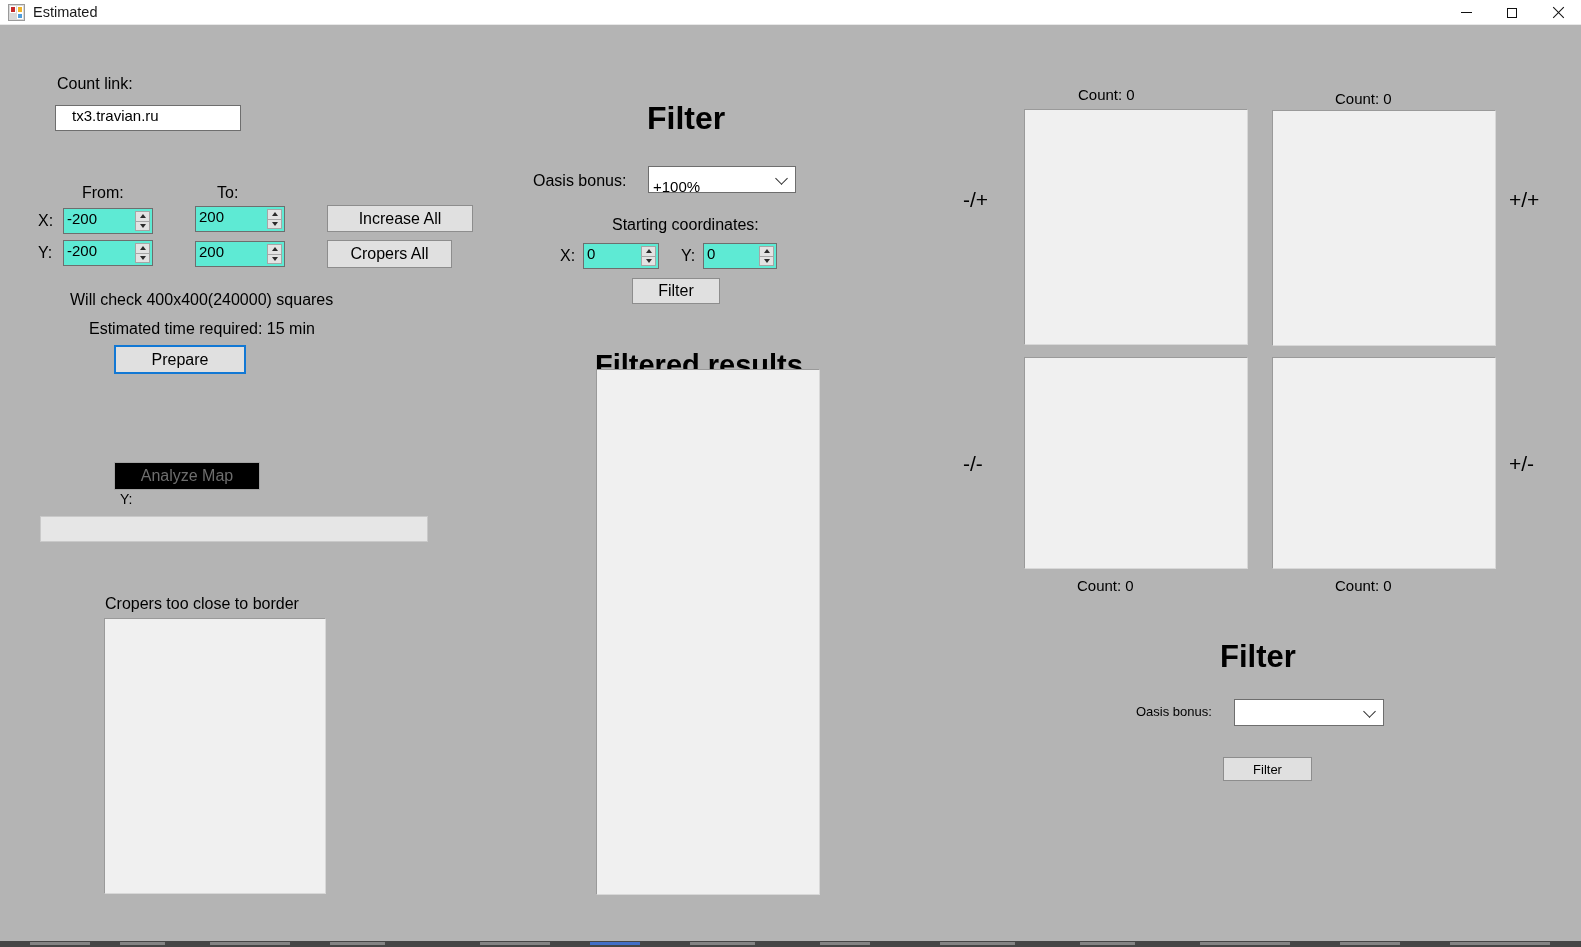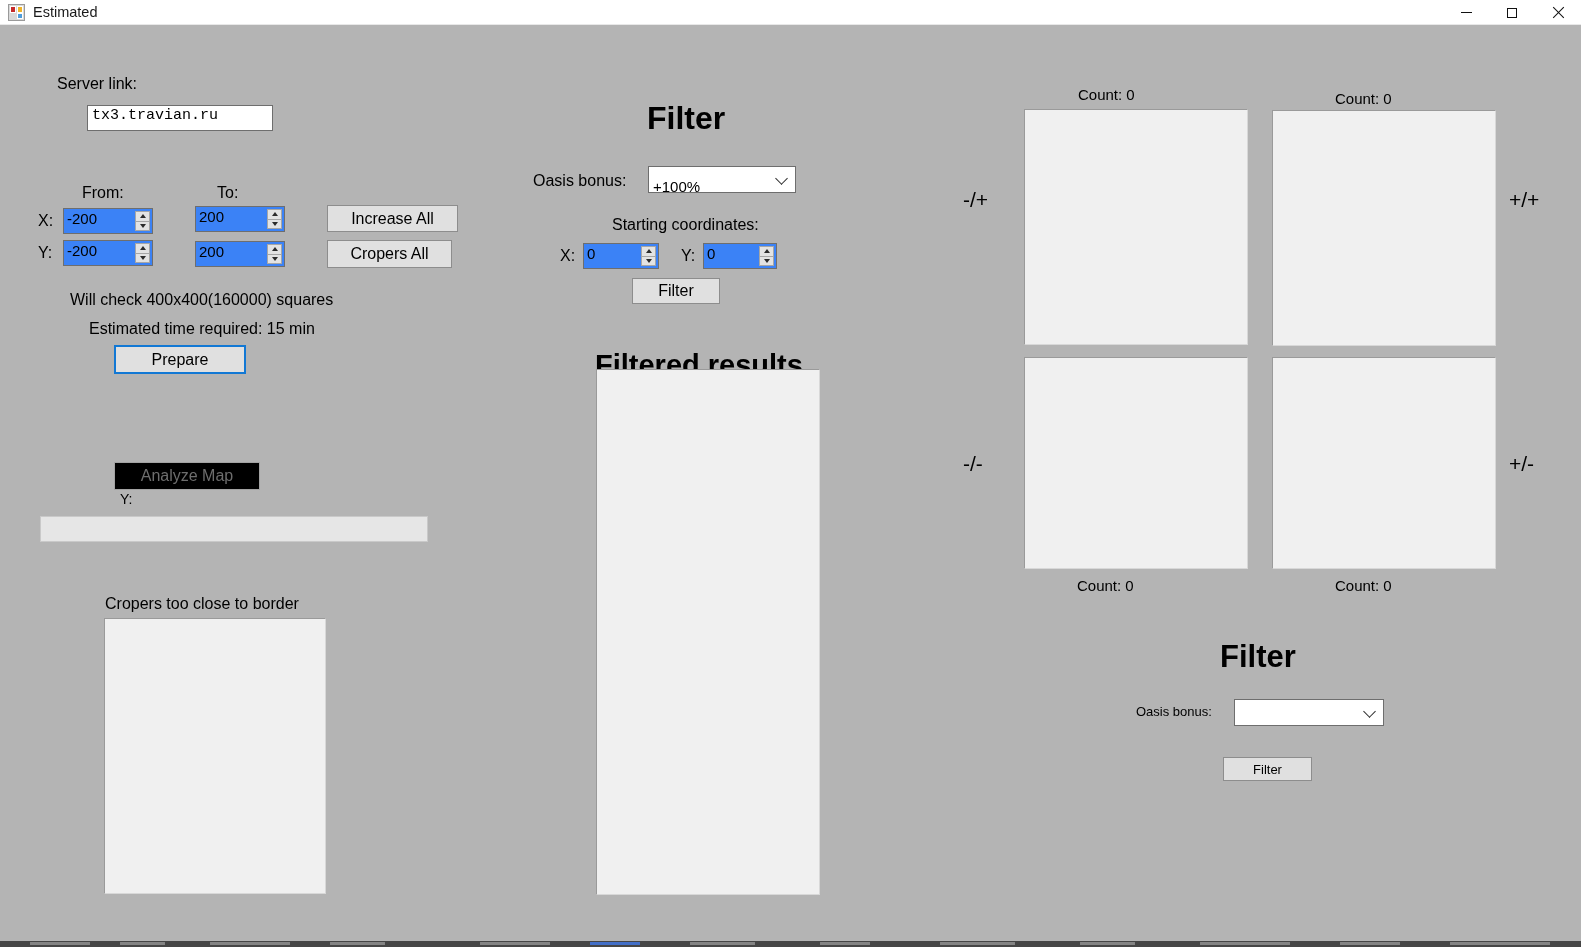--- a/index.html
+++ b/index.html
@@ -50,27 +50,27 @@
   }
   .glyph-close::before { transform: rotate(45deg); }
   .glyph-close::after  { transform: rotate(-45deg); }
 
   
   .lbl { position: absolute; color: #000; white-space: nowrap; }
 
   .textbox {
     position: absolute; background: #ffffff;
     border: 1px solid #6e6e6e;
-    font-family: Liberation Mono, monospace;
+    font-family: Liberation Sans, sans-serif;
     font-size: 15px; color: #000;
-    padding: 1px 4px; line-height: normal; margin-left: 32px;
+    padding: 1px 16px; line-height: normal;
   }
 
   .spin {
-    position: absolute; background: #3b82f6;
+    position: absolute; background: #5eead4;
     border: 1px solid #6e6e6e;
   }
   .spin .val {
     position: absolute; left: 3px; top: 1px;
     font-size: 15px; color: #000; white-space: nowrap;
   }
   .spin .arrows {
     position: absolute; right: 2px; top: 2px;
     width: 15px; bottom: 2px;
     display: flex; flex-direction: column;
@@ -159,21 +159,21 @@
     <span class="glyph-min"></span>
   </div>
   <div class="winbtn" id="btn-max">
     <span class="glyph-max"></span>
   </div>
   <div class="winbtn" id="btn-close">
     <span class="glyph-close"></span>
   </div>
 </div>
 
-<div class="lbl" style="left:57px; top:75px; font-size:16px;">Server link:</div>
+<div class="lbl" style="left:57px; top:75px; font-size:16px;">Count link:</div>
 
 <div class="textbox" style="left:55px; top:105px; width:186px; height:26px;">tx3.travian.ru</div>
 
 <div class="lbl" style="left:82px; top:184px; font-size:16px;">From:</div>
 <div class="lbl" style="left:217px; top:184px; font-size:16px;">To:</div>
 
 <div class="lbl" style="left:38px; top:212px; font-size:16px;">X:</div>
 <div class="lbl" style="left:38px; top:244px; font-size:16px;">Y:</div>
 
 <div class="spin" style="left:63px; top:208px; width:90px; height:26px;">
@@ -217,24 +217,24 @@
   <span class="arrows">
     <span class="ab">
         <span class="tri-up"></span>
       </span>
     <span class="ab">
         <span class="tri-down"></span>
       </span>
   </span>
 </div>
 
-<div class="btn" style="left:327px; top:205px; width:131px; height:27px;">Increase All</div>
+<div class="btn" style="left:327px; top:205px; width:146px; height:27px;">Increase All</div>
 <div class="btn" style="left:327px; top:240px; width:125px; height:28px;">Cropers All</div>
 
-<div class="lbl" style="left:70px; top:291px; font-size:16px;">Will check 400x400(160000) squares</div>
+<div class="lbl" style="left:70px; top:291px; font-size:16px;">Will check 400x400(240000) squares</div>
 <div class="lbl" style="left:89px; top:320px; font-size:16px;">Estimated time required: 15 min</div>
 
 <div class="btn focused" style="left:114px; top:345px; width:132px; height:29px;">Prepare</div>
 
 <div class="btn disabled" style="left:114px; top:437px; width:146px; height:28px;">Analyze Map</div>
 
 <div class="lbl" style="left:120px; top:471px; font-size:14px;">X:</div>
 <div class="lbl" style="left:120px; top:491px; font-size:14px;">Y:</div>
 
 <div class="progressbar" style="left:40px; top:516px; width:388px; height:26px;">

